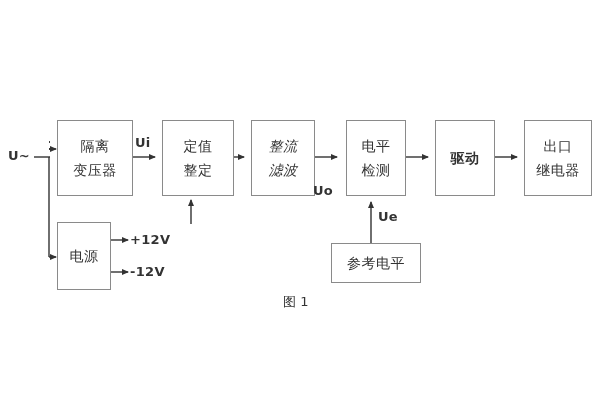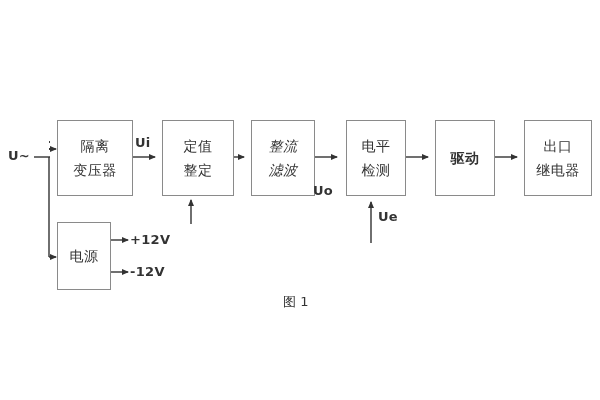--- a/index.html
+++ b/index.html
@@ -145,20 +145,23 @@
   <div class="box" style="left:524px; top:120px; width:68px; height:76px;">
     <span class="line">出口</span>
     <span class="line">继电器</span>
   </div>
 
   <div class="box" style="left:57px; top:222px; width:54px; height:68px;">
     <span class="line">电源</span>
   </div>
 
 
+  <div class="box" style="left:331px; top:243px; width:90px; height:40px;">
+    <span class="line">参考电平</span>
+  </div>
 
   <div class="label label-bold" style="left:135px; top:135px;">Ui</div>
 
   <div class="label label-bold" style="left:313px; top:135px;margin-top:48px;">Uo</div>
 
   <div class="label label-bold" style="left:378px; top:209px;">Ue</div>
 
   <div class="label label-bold" style="left:130px; top:232px;">+12V</div>
 
   <div class="label label-bold" style="left:130px; top:264px;">-12V</div>

